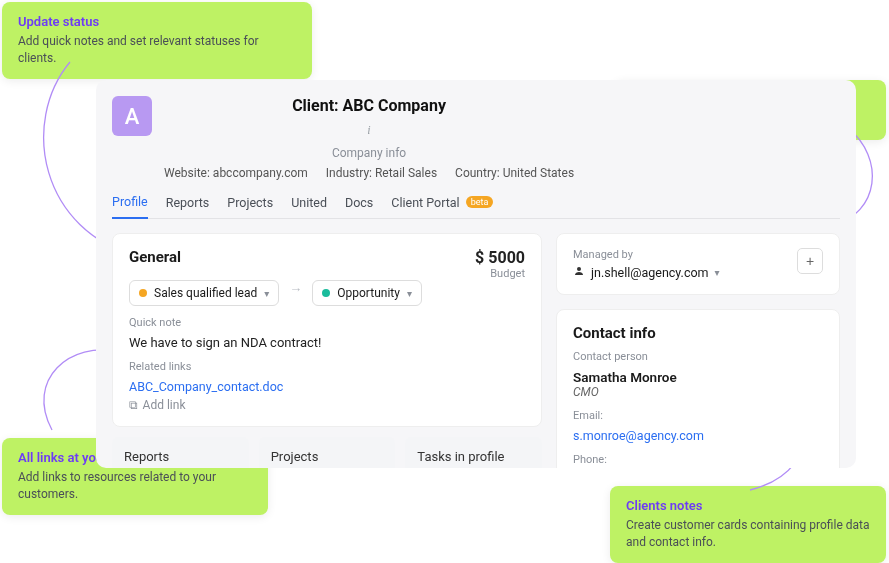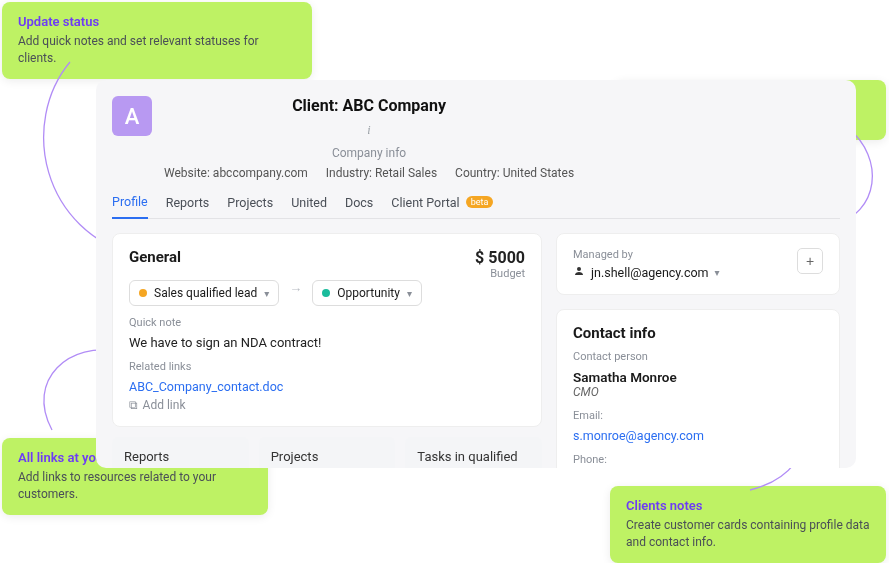--- a/index.html
+++ b/index.html
@@ -175,21 +175,21 @@
         </div>
 
         <div class="tiles">
           <div class="tile">
             <div>Reports</div>
           </div>
           <div class="tile">
             <div>Projects</div>
           </div>
           <div class="tile">
-            <div>Tasks in qualified</div>
+            <div>Tasks in profile</div>
             <div class="tile-num">3</div>
           </div>
         </div>
       </div>
 
       <div class="col-right">
         <div class="card">
           <div class="managed-row">
             <div>
               <div class="managed-label">Managed by</div>

